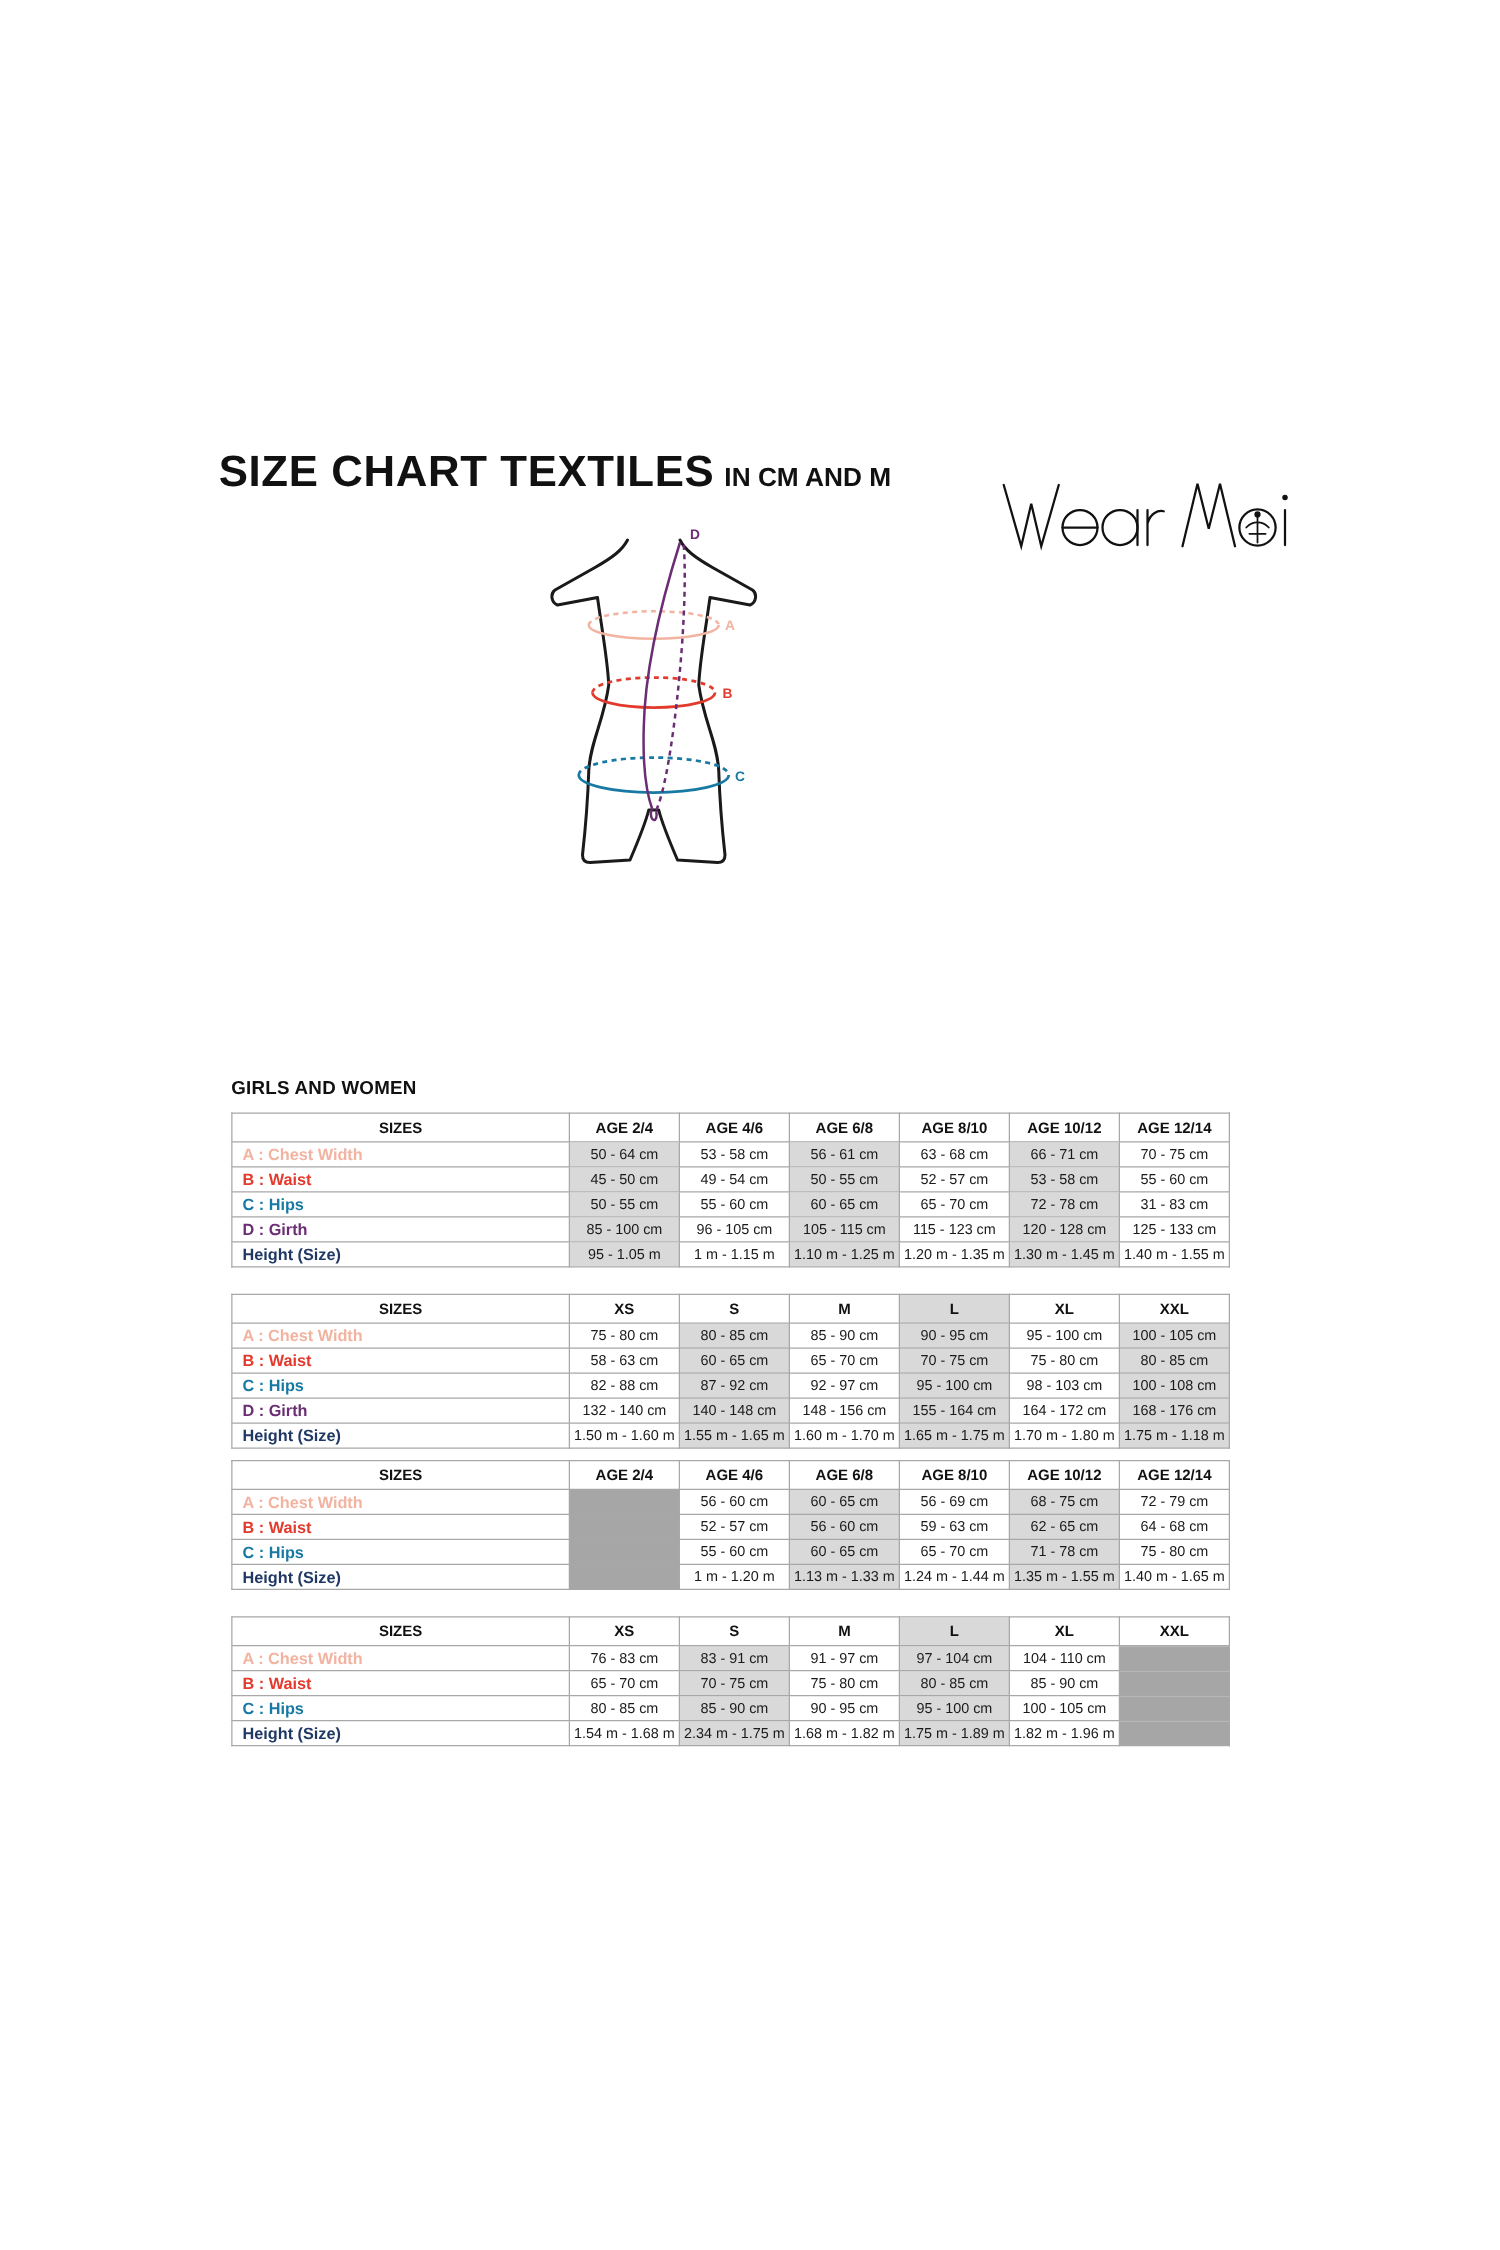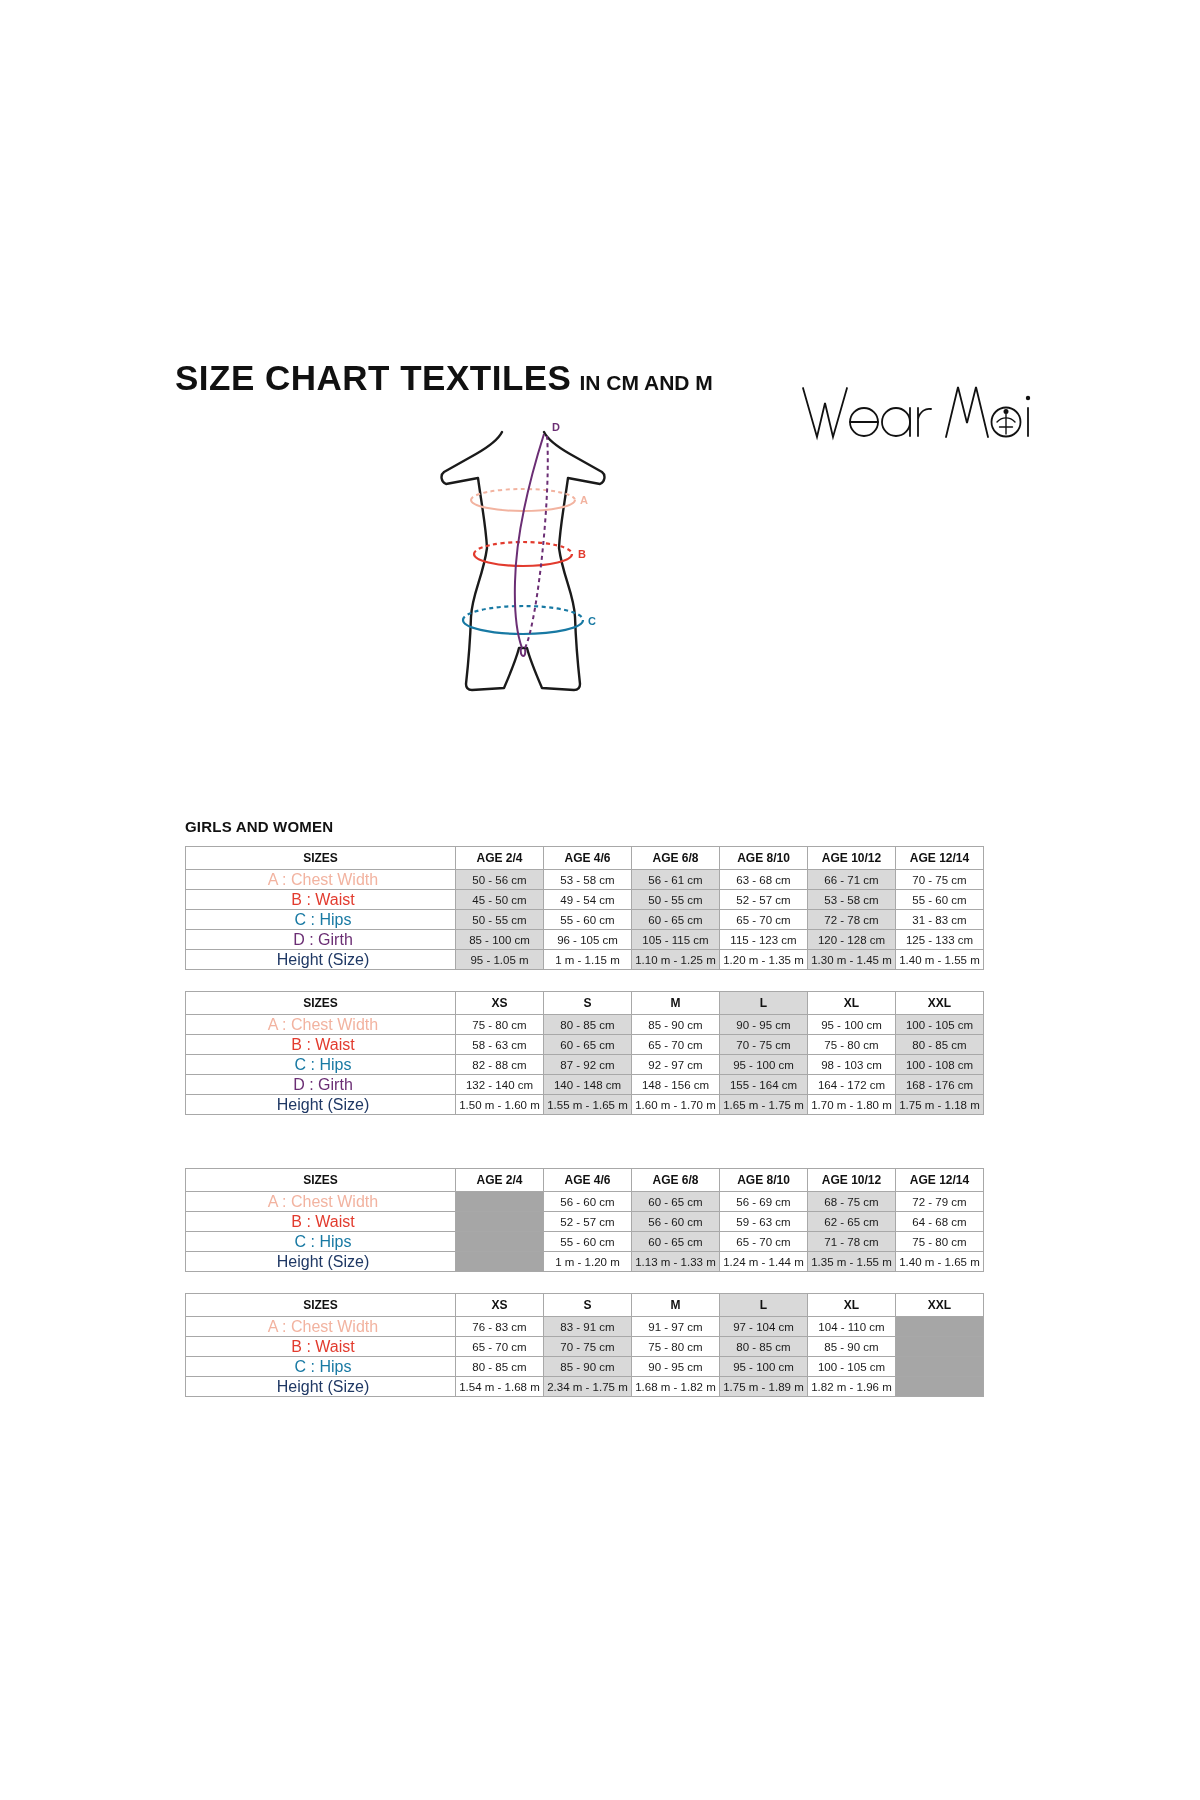--- a/index.html
+++ b/index.html
@@ -12,32 +12,32 @@
   .sub-title{font-size:21px;font-weight:600;margin-left:8px;color:#111;}
 
   
   .logo{position:absolute;left:800px;top:380px;width:260px;height:64px;}
 
   
   .diagram{position:absolute;left:428px;top:422px;width:200px;height:290px;}
 
   
   .section{position:absolute;width:800px;}
-  .sec-girls{left:185px;top:818px;}
+  .sec-girls{left:185px;top:862px;}
   .sec-boys{left:185px;top:1168px;}
   .section h2{font-size:15px;font-weight:bold;margin:0 0 11px 0;color:#111;letter-spacing:.2px;}
 
   
   table.size-table{border-collapse:collapse;table-layout:fixed;width:798px;background:#fff;}
   table.size-table + table.size-table{margin-top:21px;}
   .size-table th,.size-table td{border:1px solid #a8a8a8;text-align:center;vertical-align:middle;
       padding:0 3px;overflow:hidden;white-space:nowrap;}
   .size-table th{height:22px;font-size:12px;font-weight:bold;color:#111;}
   .size-table td{height:19px;font-size:11.5px;color:#1a1a1a;}
-  .size-table td.label{text-align:center;padding-left:8px;font-weight:normal;font-size:16px;}
+  .size-table td.label{text-align:left;padding-left:8px;font-weight:bold;font-size:13px;}
   .shaded{background:#D9D9D9;}
   .blocked{background:#A6A6A6;}
 </style>
 </head>
 <body>
 
 <div class="page">
 
   <div class="title-wrap">
     <span class="main-title">SIZE CHART TEXTILES</span><span class="sub-title">IN CM AND M</span>
@@ -131,21 +131,21 @@
             <th>AGE 4/6</th>
             <th>AGE 6/8</th>
             <th>AGE 8/10</th>
             <th>AGE 10/12</th>
             <th>AGE 12/14</th>
           </tr>
         </thead>
         <tbody>
           <tr>
             <td class="label" style="color: rgb(242, 179, 160);">A : Chest Width</td>
-            <td class="shaded">50 - 56 cm</td>
+            <td class="shaded">50 - 64 cm</td>
             <td>53 - 58 cm</td>
             <td class="shaded">56 - 61 cm</td>
             <td>63 - 68 cm</td>
             <td class="shaded">66 - 71 cm</td>
             <td>70 - 75 cm</td>
           </tr>
           <tr>
             <td class="label" style="color: rgb(226, 59, 46);">B : Waist</td>
             <td class="shaded">45 - 50 cm</td>
             <td>49 - 54 cm</td>

